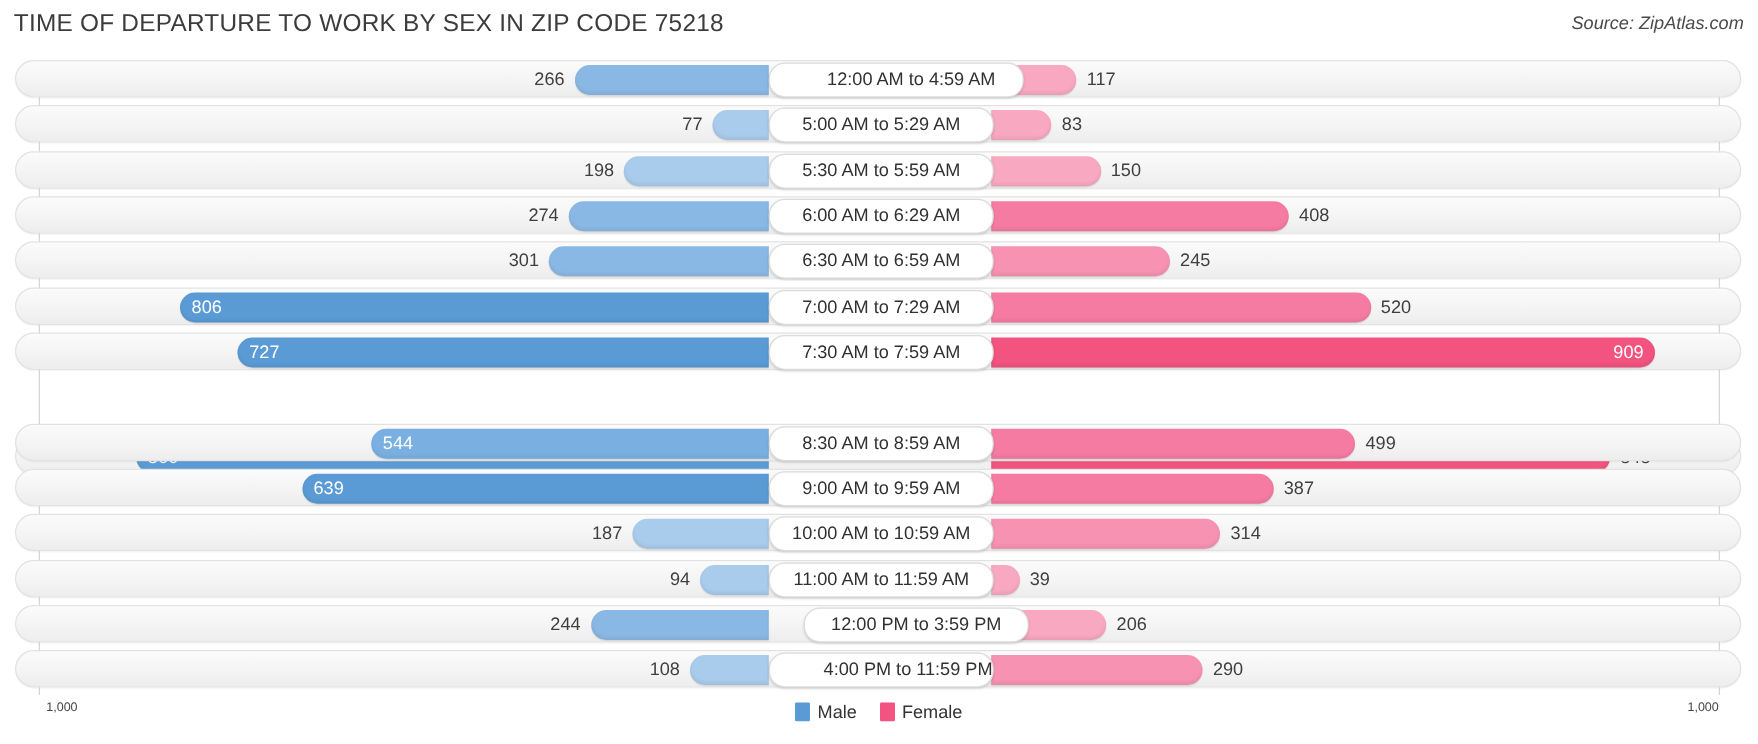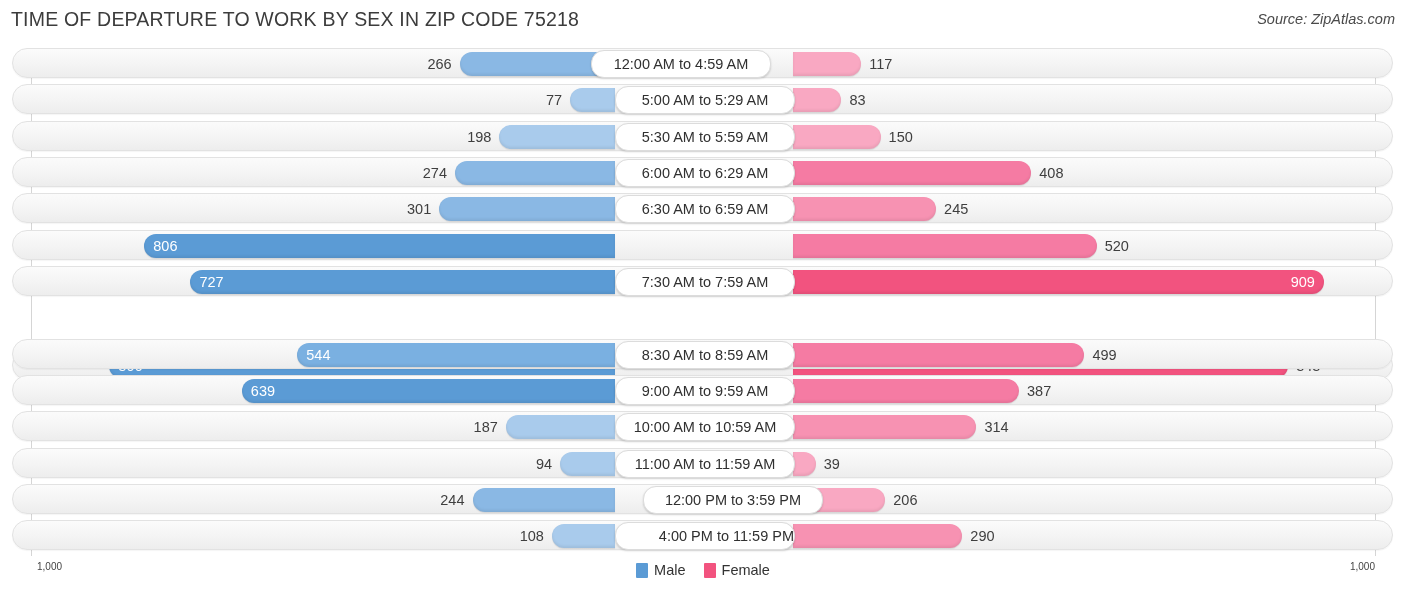--- a/index.html
+++ b/index.html
@@ -173,21 +173,21 @@
 
 <div id="plot">
   <div class="axis-line" id="axis-line-left"></div>
   <div class="axis-line" id="axis-line-right"></div>
   <div id="rows">
       <div class="row" style="top: 4px;">
         <div class="bar male" style="left: 446.656px; width: 155.344px; background: rgb(138, 184, 228);"></div>
         <div class="bar female" style="left: 780px; width: 68.328px; background: rgb(249, 168, 194);"></div>
         <div class="val male-val outside" style="left: 368.656px; width: 70px; text-align: right;">266</div>
         <div class="val female-val outside" style="left: 856.328px; width: 70px; text-align: left;">117</div>
-        <div class="cat-pill" style="left: 578px; width: 178px;">12:00 AM to 4:59 AM</div>
+        <div class="cat-pill" style="left: 602px; width: 178px; padding-left: 24px;">12:00 AM to 4:59 AM</div>
       </div>
       <div class="row" style="top: 40.33px;">
         <div class="bar male" style="left: 557.032px; width: 44.968px; background: rgb(169, 203, 236);"></div>
         <div class="bar female" style="left: 780px; width: 48.472px; background: rgb(249, 168, 194);"></div>
         <div class="val male-val outside" style="left: 479.032px; width: 70px; text-align: right;">77</div>
         <div class="val female-val outside" style="left: 836.472px; width: 70px; text-align: left;">83</div>
         <div class="cat-pill" style="left: 602px; width: 178px;">5:00 AM to 5:29 AM</div>
       </div>
       <div class="row" style="top: 76.66px;">
         <div class="bar male" style="left: 486.368px; width: 115.632px; background: rgb(169, 203, 236);"></div>
@@ -208,20 +208,21 @@
         <div class="bar female" style="left: 780px; width: 143.08px; background: rgb(247, 146, 178);"></div>
         <div class="val male-val outside" style="left: 348.216px; width: 70px; text-align: right;">301</div>
         <div class="val female-val outside" style="left: 931.08px; width: 70px; text-align: left;">245</div>
         <div class="cat-pill" style="left: 602px; width: 178px;">6:30 AM to 6:59 AM</div>
       </div>
       <div class="row" style="top: 185.65px;">
         <div class="bar male" style="left: 131.296px; width: 470.704px; background: rgb(91, 155, 213);"></div>
         <div class="bar female" style="left: 780px; width: 303.68px; background: rgb(245, 123, 163);"></div>
         <div class="val male-val inside" style="left: 140.296px; width: 70px; text-align: left;">806</div>
         <div class="val female-val outside" style="left: 1091.68px; width: 70px; text-align: left;">520</div>
+        <div class="cat-pill" style="left: 602px; width: 178px;">7:00 AM to 7:29 AM</div>
       </div>
       <div class="row" style="top: 221.98px;">
         <div class="bar male" style="left: 177.432px; width: 424.568px; background: rgb(91, 155, 213);"></div>
         <div class="bar female" style="left: 780px; width: 530.856px; background: rgb(242, 83, 127);"></div>
         <div class="val male-val inside" style="left: 186.432px; width: 70px; text-align: left;">727</div>
         <div class="val female-val inside" style="left: 1231.86px; width: 70px; text-align: right;">909</div>
         <div class="cat-pill" style="left: 602px; width: 178px;">7:30 AM to 7:59 AM</div>
       </div>
       <div class="row" style="top: 258.31px; margin-top: 48px;">
         <div class="bar male" style="left: 96.256px; width: 505.744px; background: rgb(91, 155, 213);"></div>

